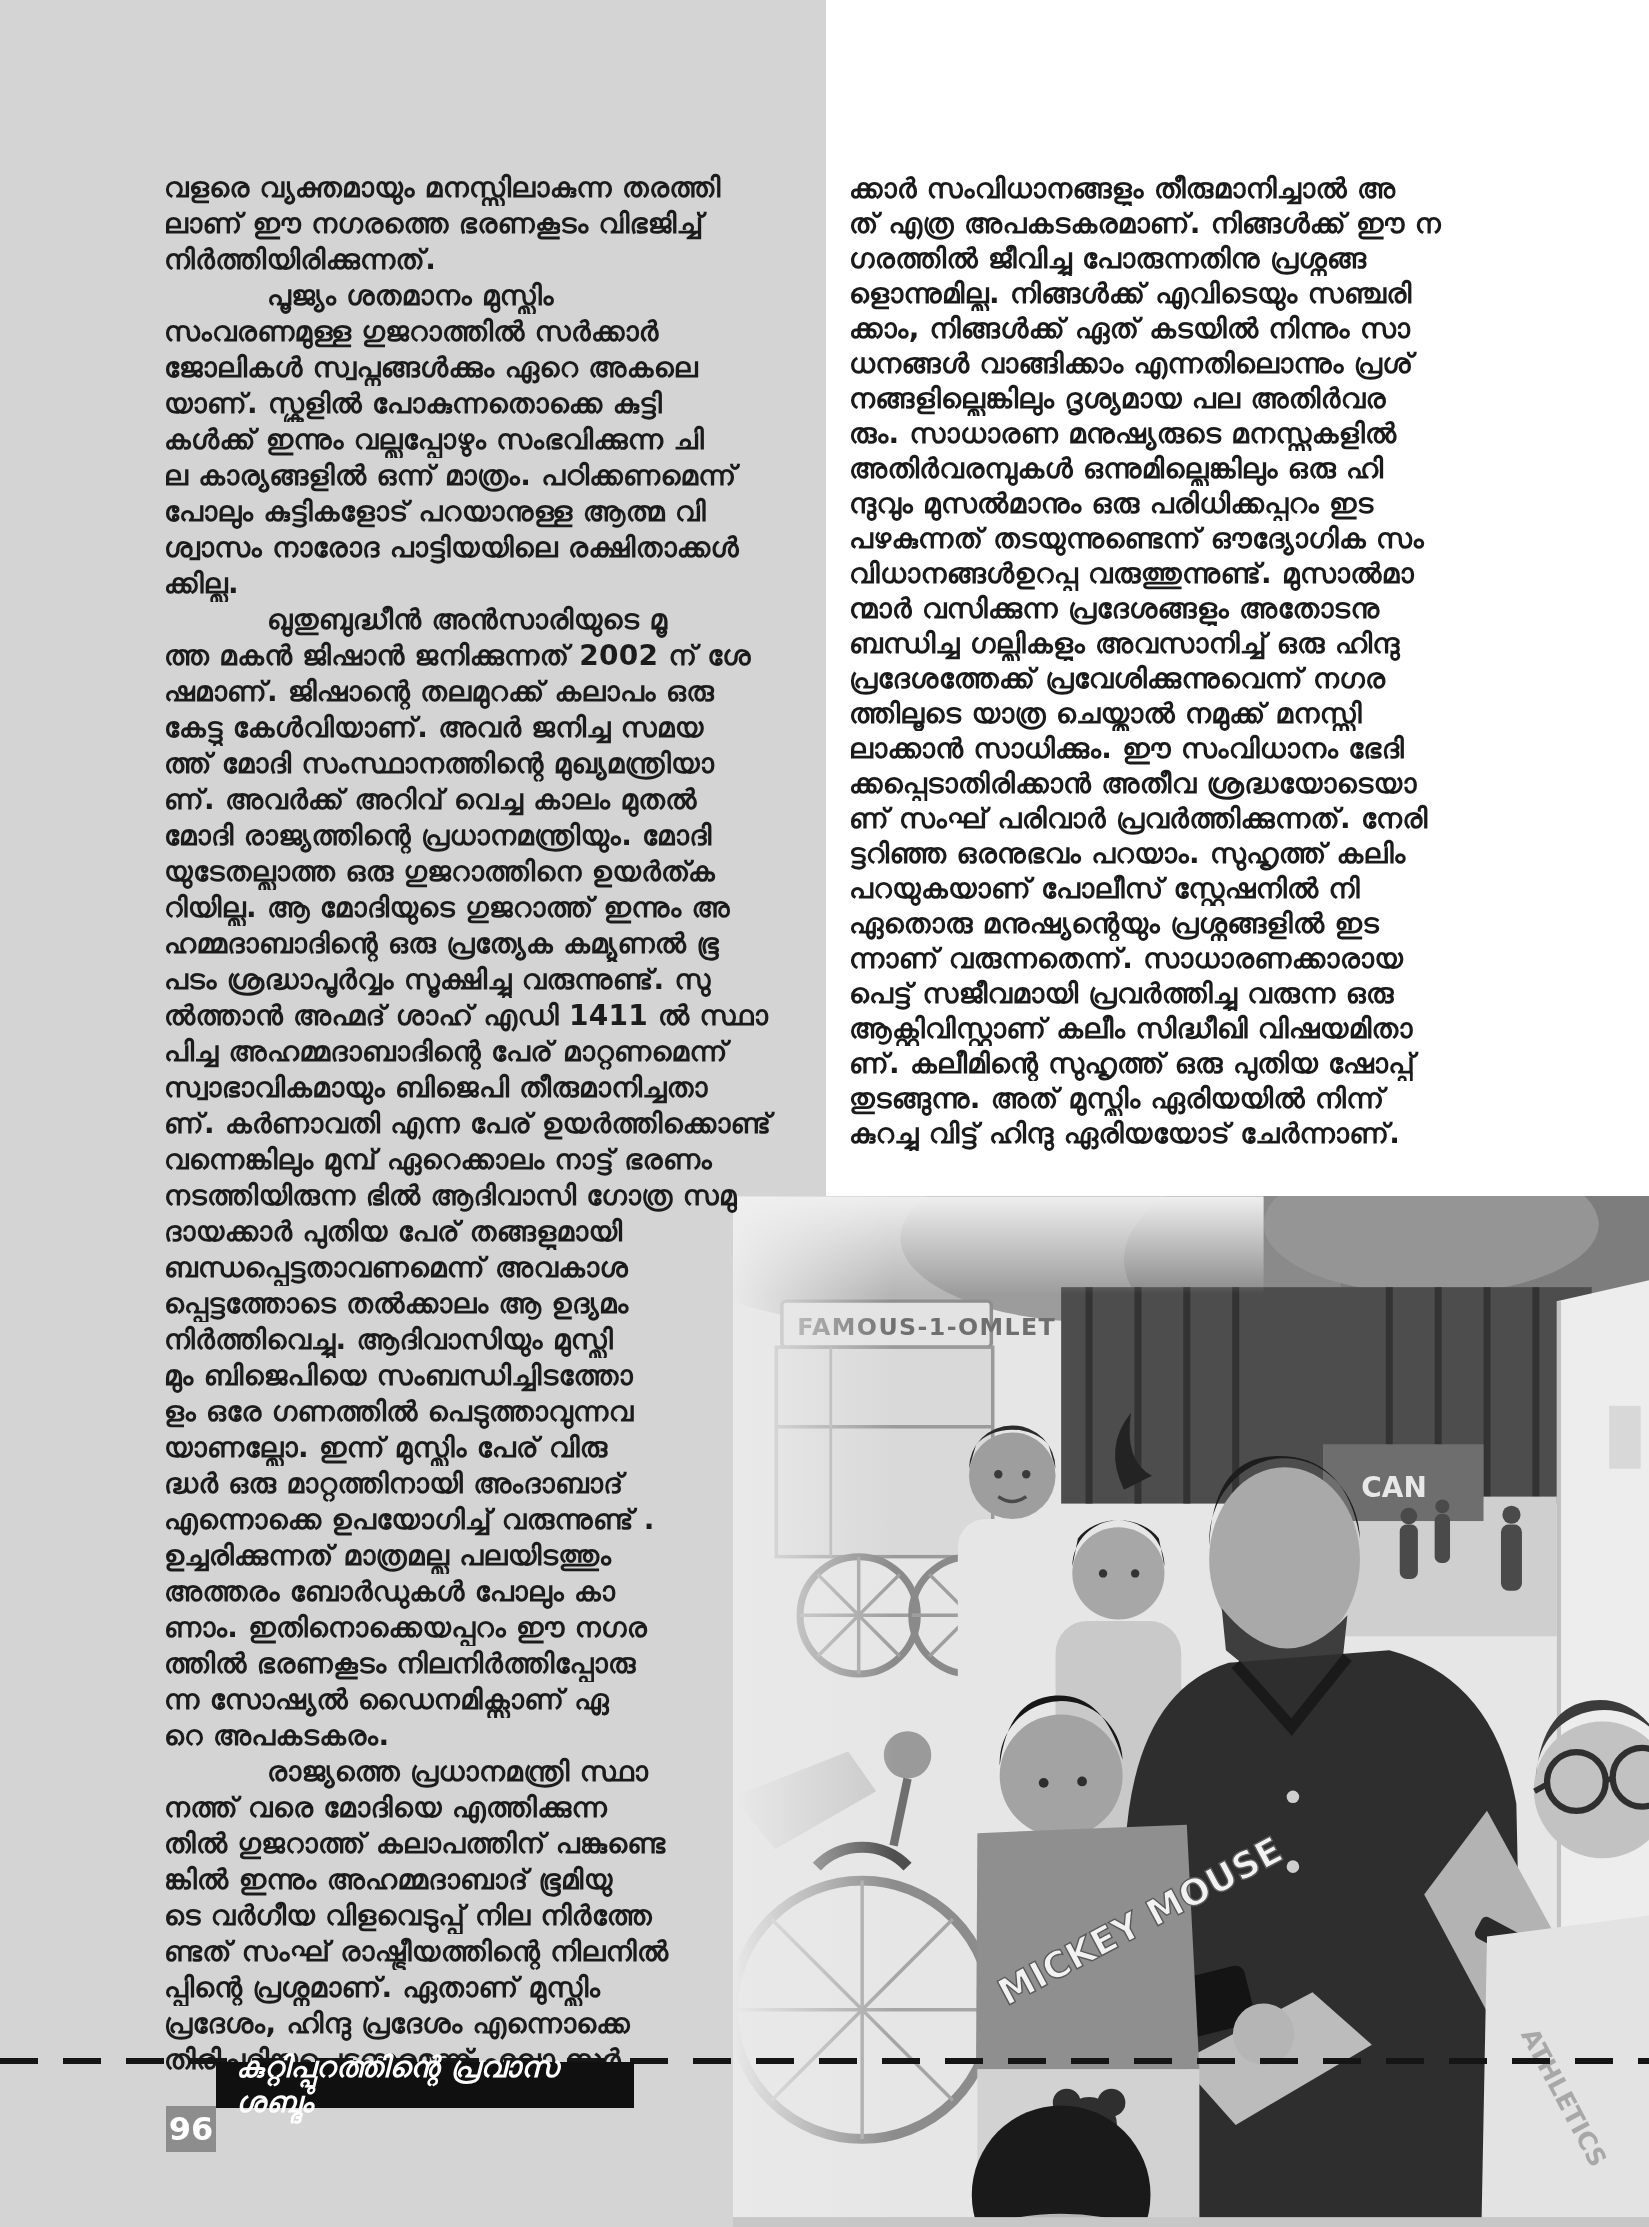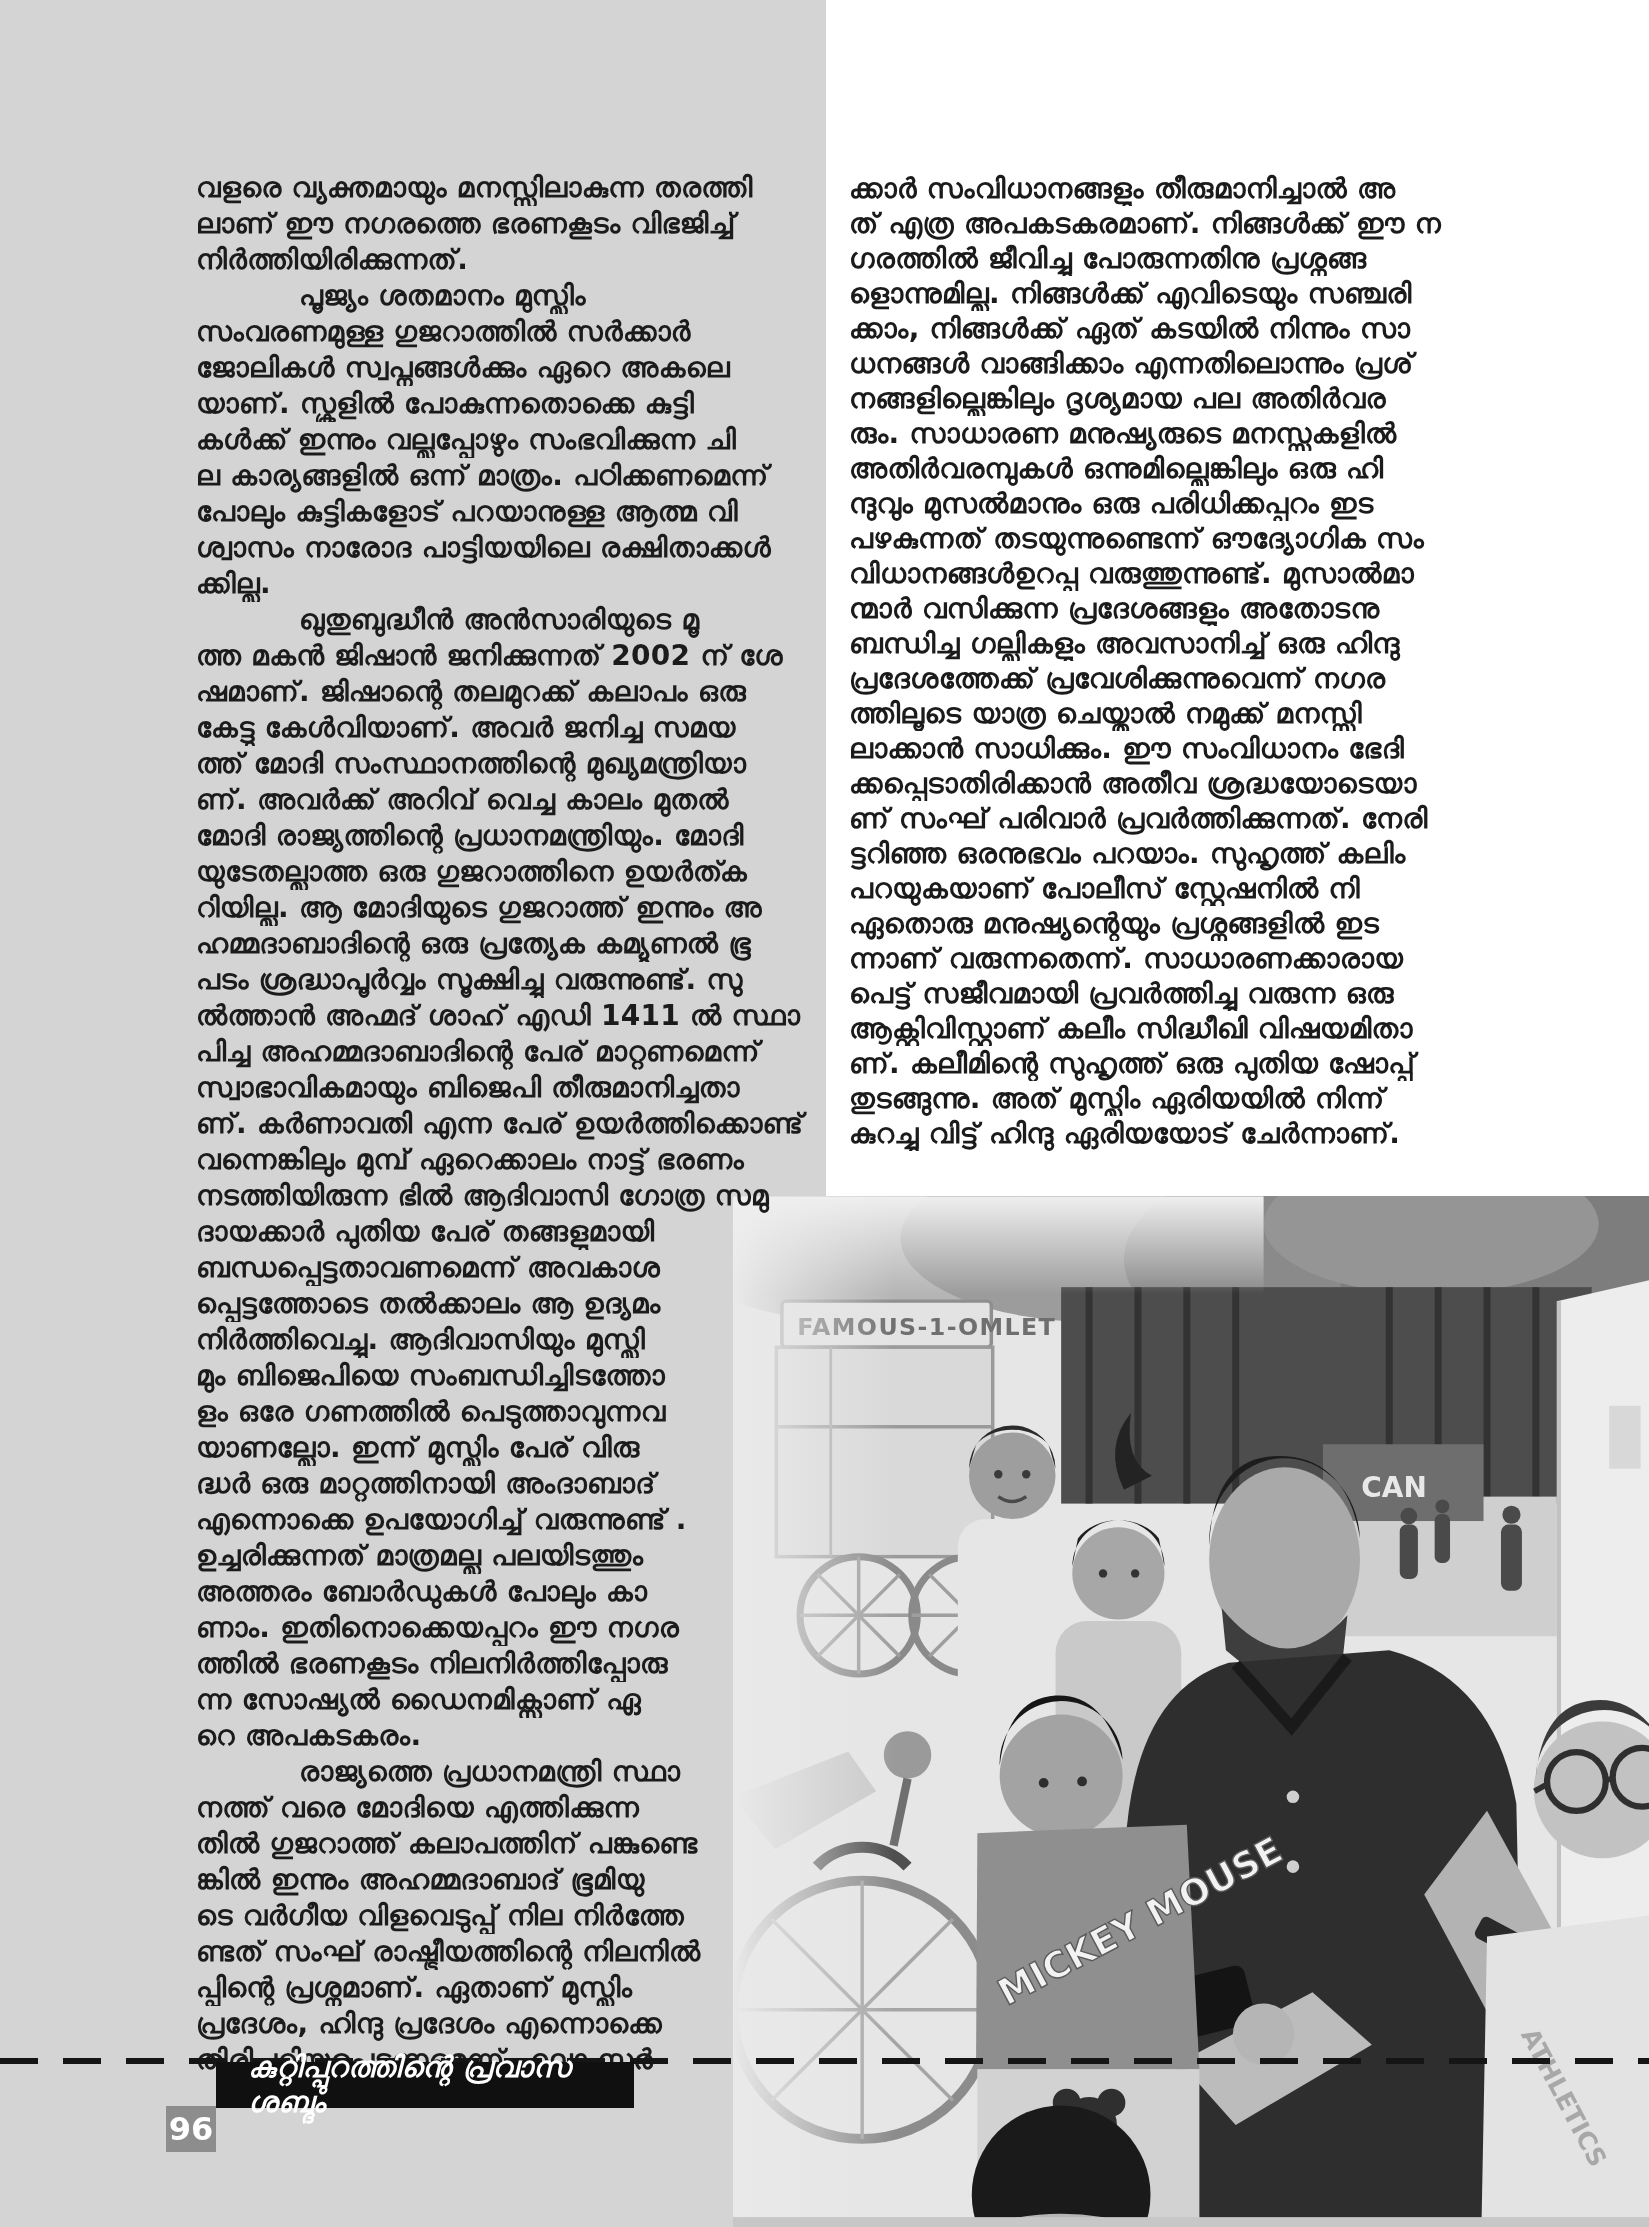--- a/index.html
+++ b/index.html
@@ -2,21 +2,21 @@
 <html style="font-size:11.2px"><head>
 <meta charset="utf-8">
 <style>
   html,body{margin:0;padding:0;}
   body{
     width:1650px;height:2227px;position:relative;background:#ffffff;
     font-family:"DejaVu Sans",sans-serif;color:#1b1b1b;overflow:hidden;
   }
   .grey-panel{position:absolute;left:0;top:0;width:826px;height:2227px;background:#d4d4d4;}
   .col{position:absolute;font-size:28px;font-weight:600;}
-  .col-left{left:164px;top:170px;width:637px;margin-left:32px;}
+  .col-left{left:164px;top:170px;width:637px;}
   .col-right{left:849px;top:171px;width:643px;}
   .line{
     height:36px;line-height:36px;text-align:justify;overflow:hidden;
     letter-spacing:0.3px;white-space:nowrap;text-align-last:justify;
   }
   .line::after{content:"";display:inline-block;width:100%;height:0;}
   .line.sh{text-align:left;text-align-last:left;}
   .line.sh::after{display:none;}
   .line.i{text-indent:103px;}
   .line.n{width:543px;text-align:right;}
@@ -28,21 +28,21 @@
   }
   .pagenum{
     position:absolute;left:166px;top:2062px;width:50px;height:46px;background:#8d8d8d;
     color:#ffffff;font-size:32px;font-weight:bold;text-align:center;line-height:46px;margin-top:44px;
   }
   .footbar{
     position:absolute;left:216px;top:2062px;width:418px;height:46px;background:#101010;
     color:#ffffff;display:flex;align-items:center;
   }
   .footbar span{
-    font-style:italic;font-weight:bold;font-size:29px;margin-left:32px;letter-spacing:0.7px;
+    font-style:italic;font-weight:bold;font-size:29px;margin-left:20px;letter-spacing:0.7px;
   }
   svg text{font-family:"DejaVu Sans",sans-serif;}
 </style>
 </head>
 <body>
 
 <div class="page">
 
   <div class="grey-panel"></div>
 

